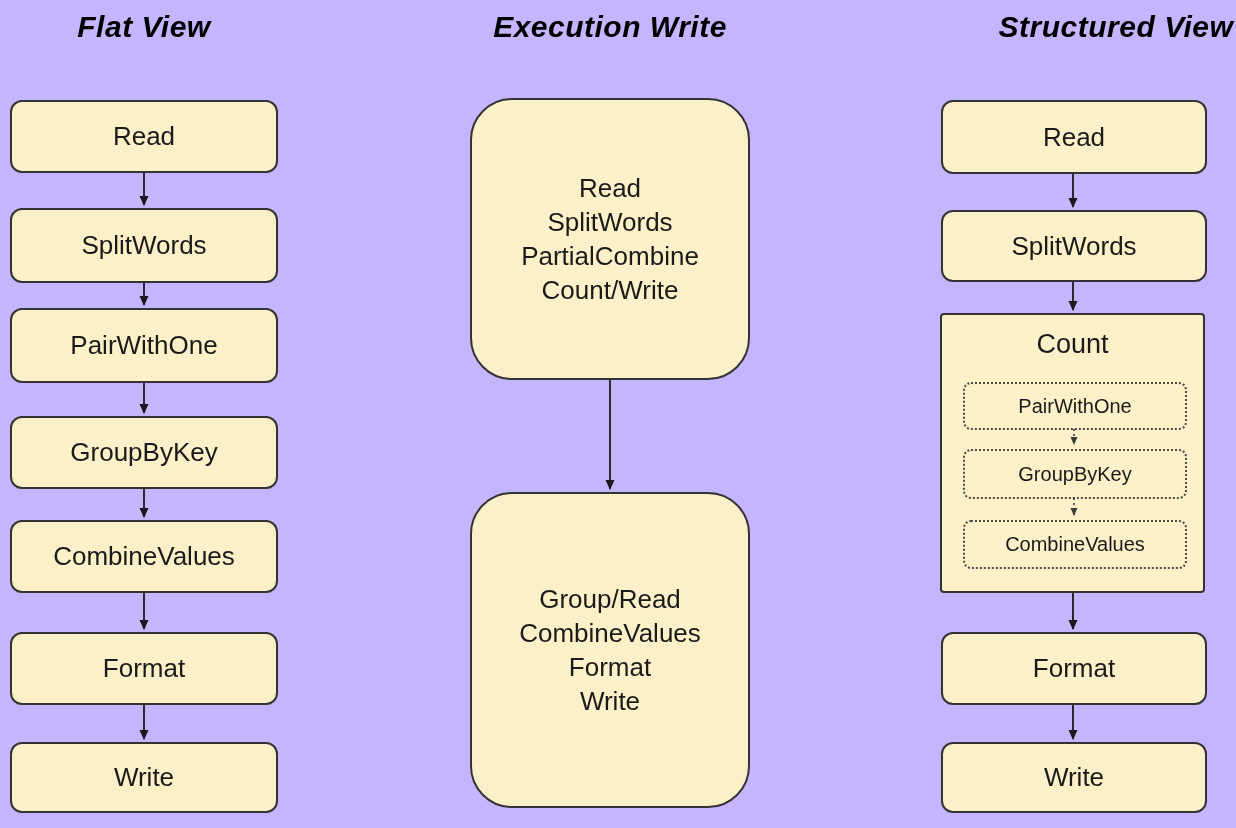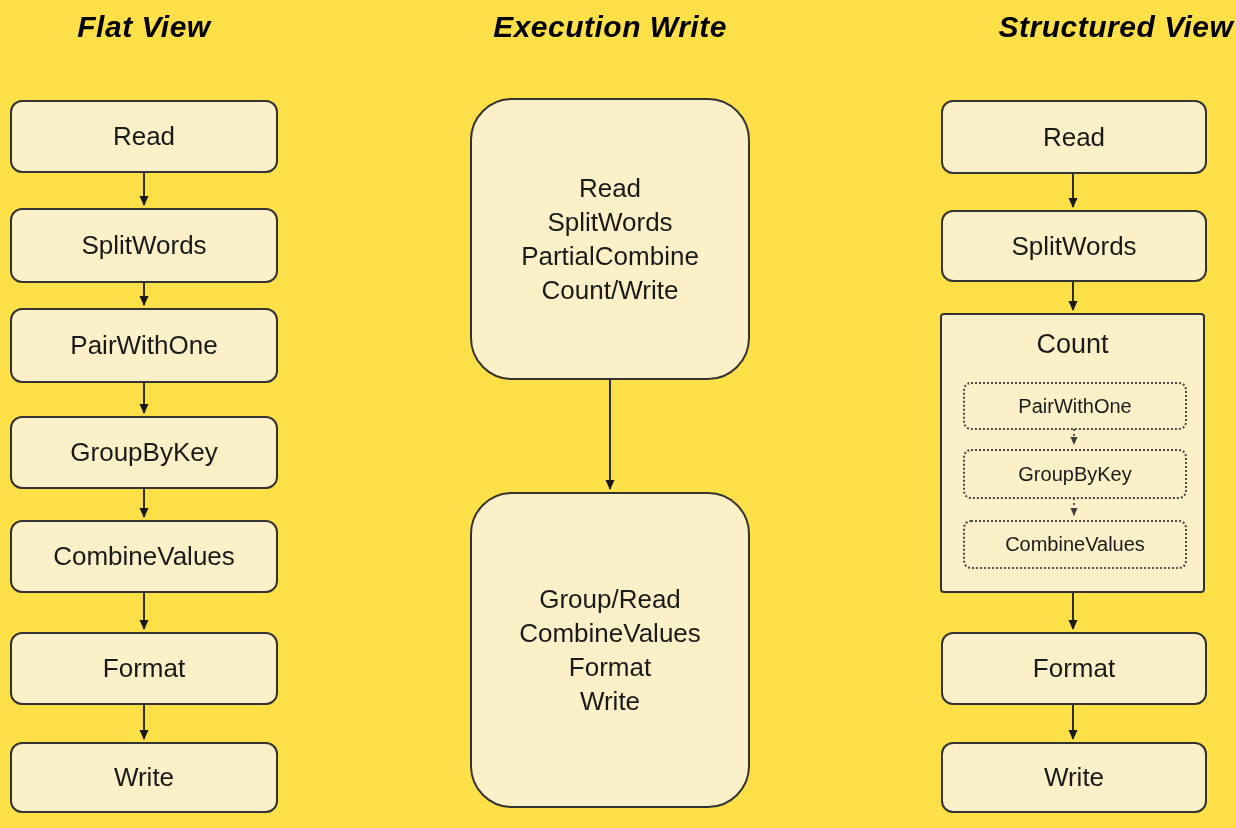--- a/index.html
+++ b/index.html
@@ -11,21 +11,21 @@
     margin: 0;
     padding: 0;
     background: #ffffff;
     font-family: "Liberation Sans", sans-serif;
     color: var(--text_color);
   }
   .canvas {
     position: relative;
     width: 1236px;
     height: 828px;
-    background: #fde047;
+    background: #c4b5fd;
     overflow: hidden;
   }
   .col-title {
     position: absolute;
     top: 10px;
     text-align: center;
     font-size: 30px;
     font-weight: bold;
     font-style: italic;
     color: #000000;

